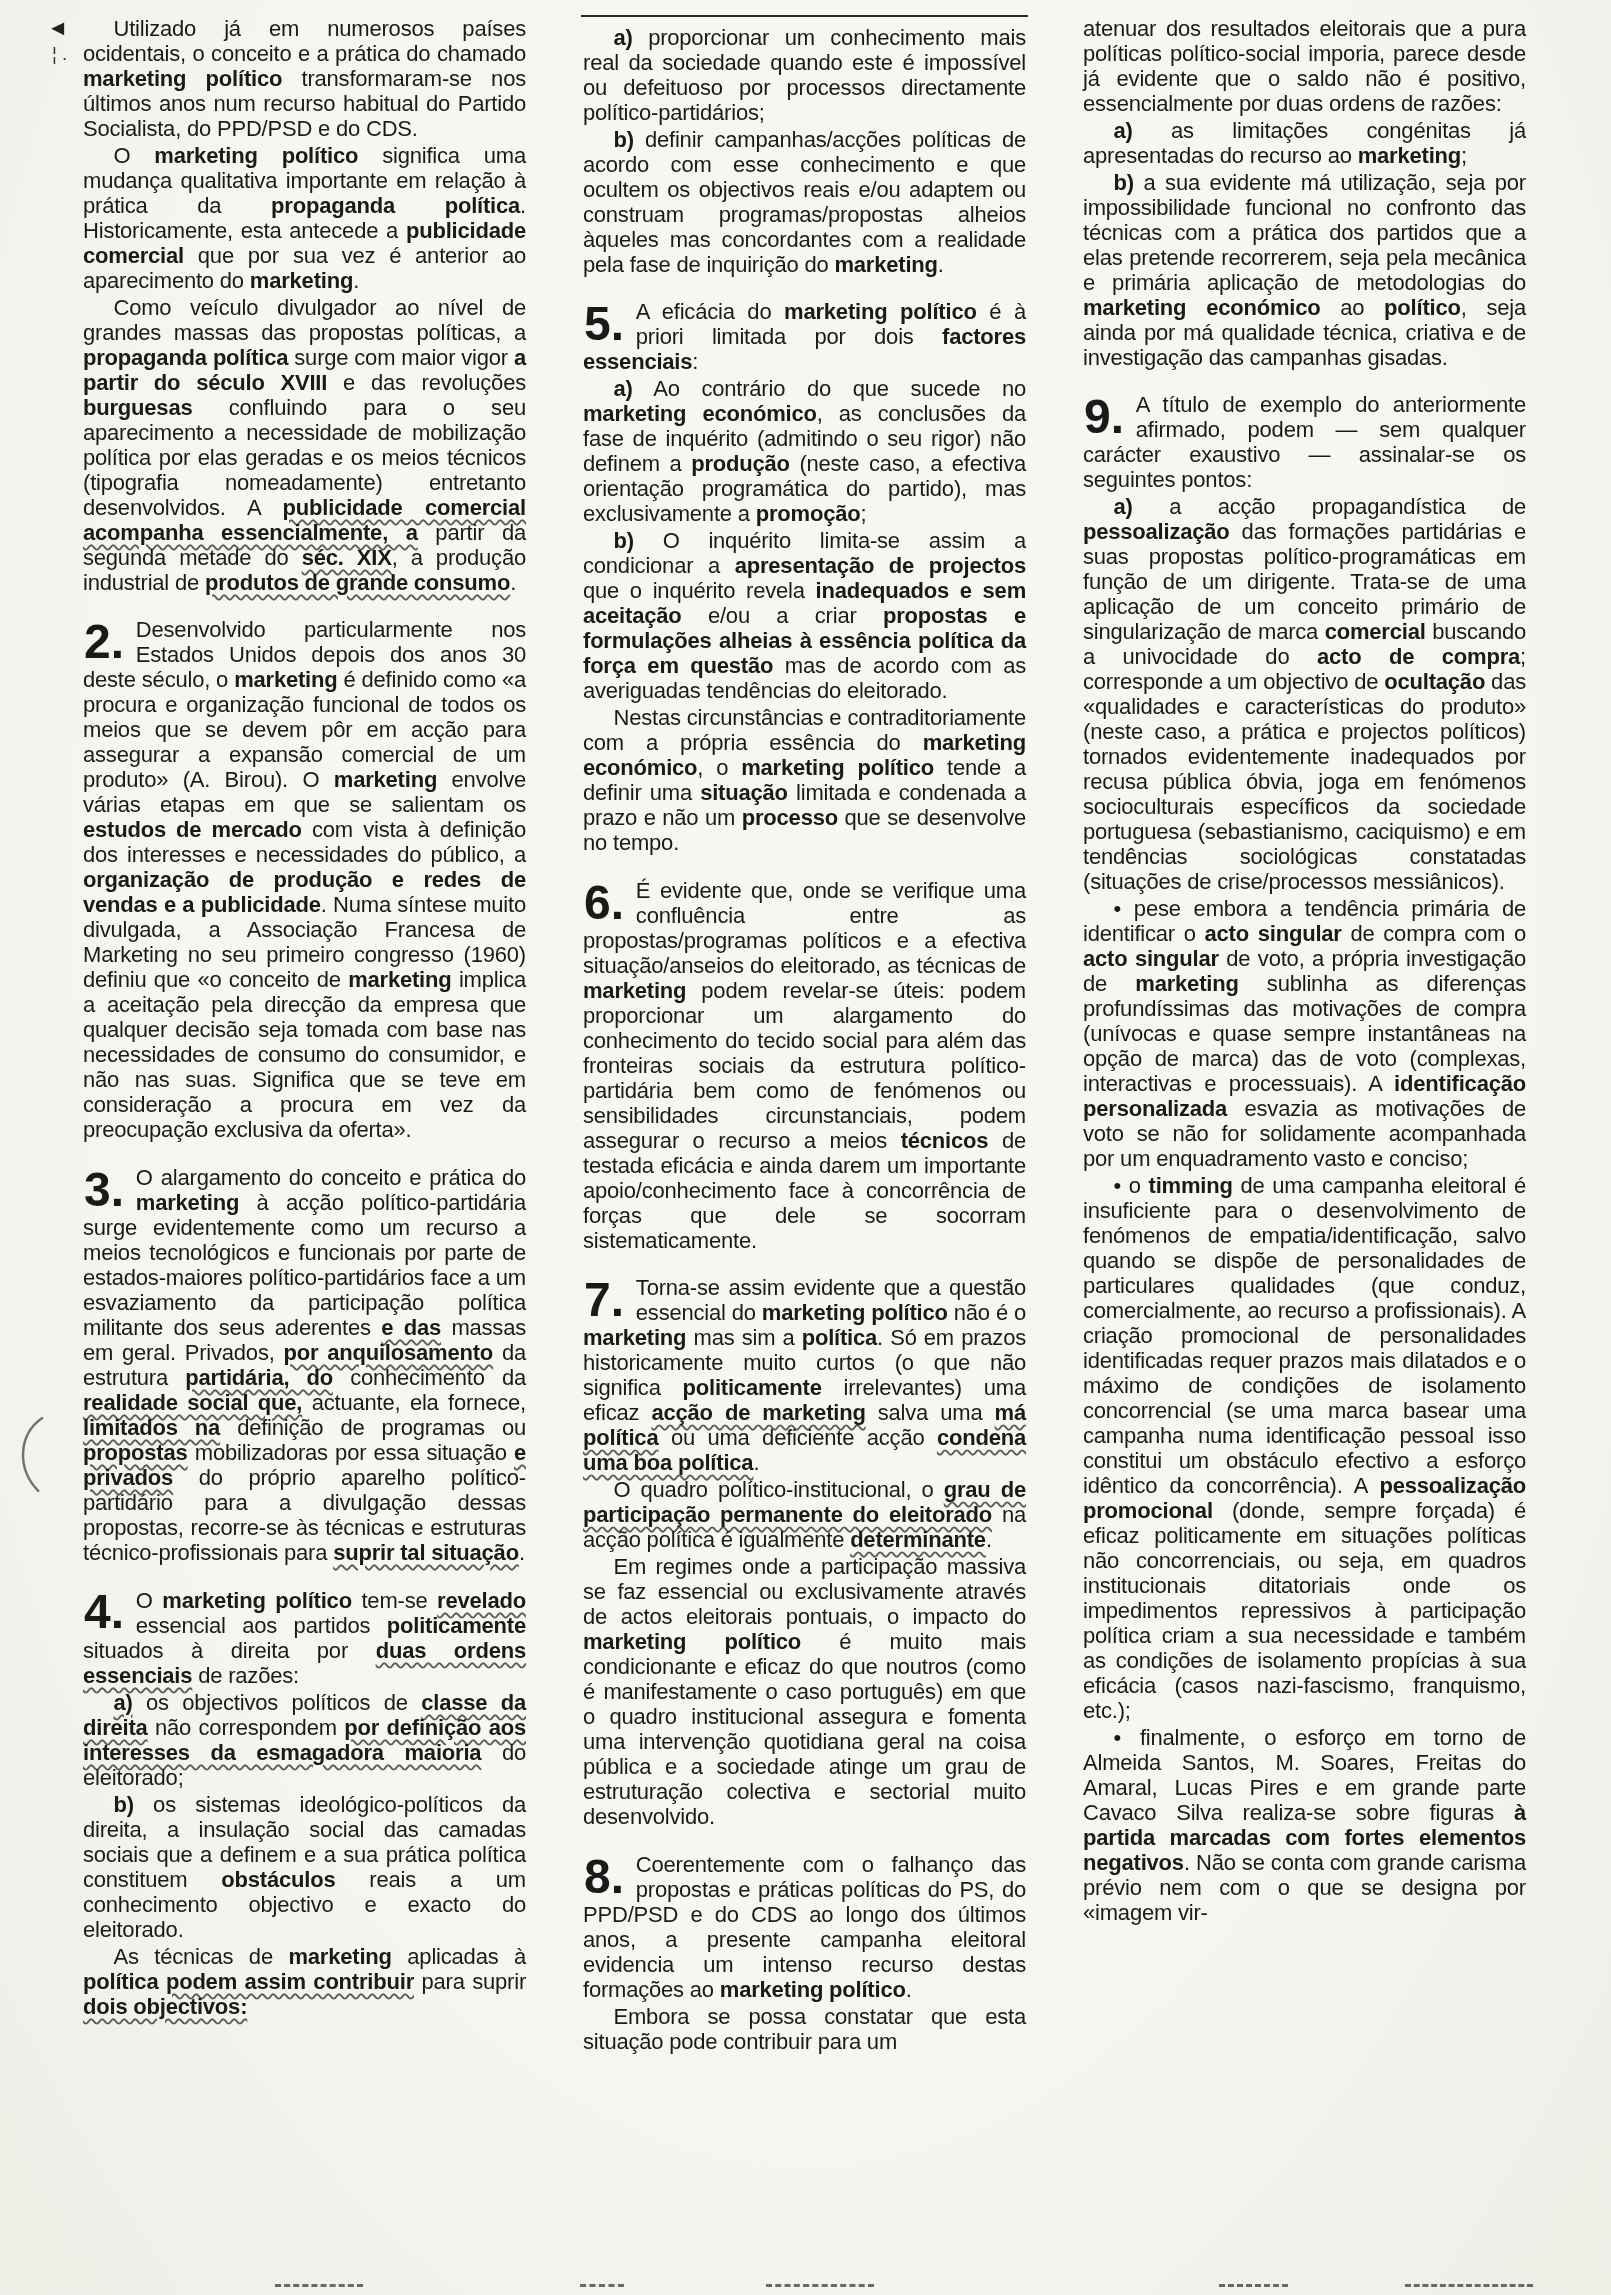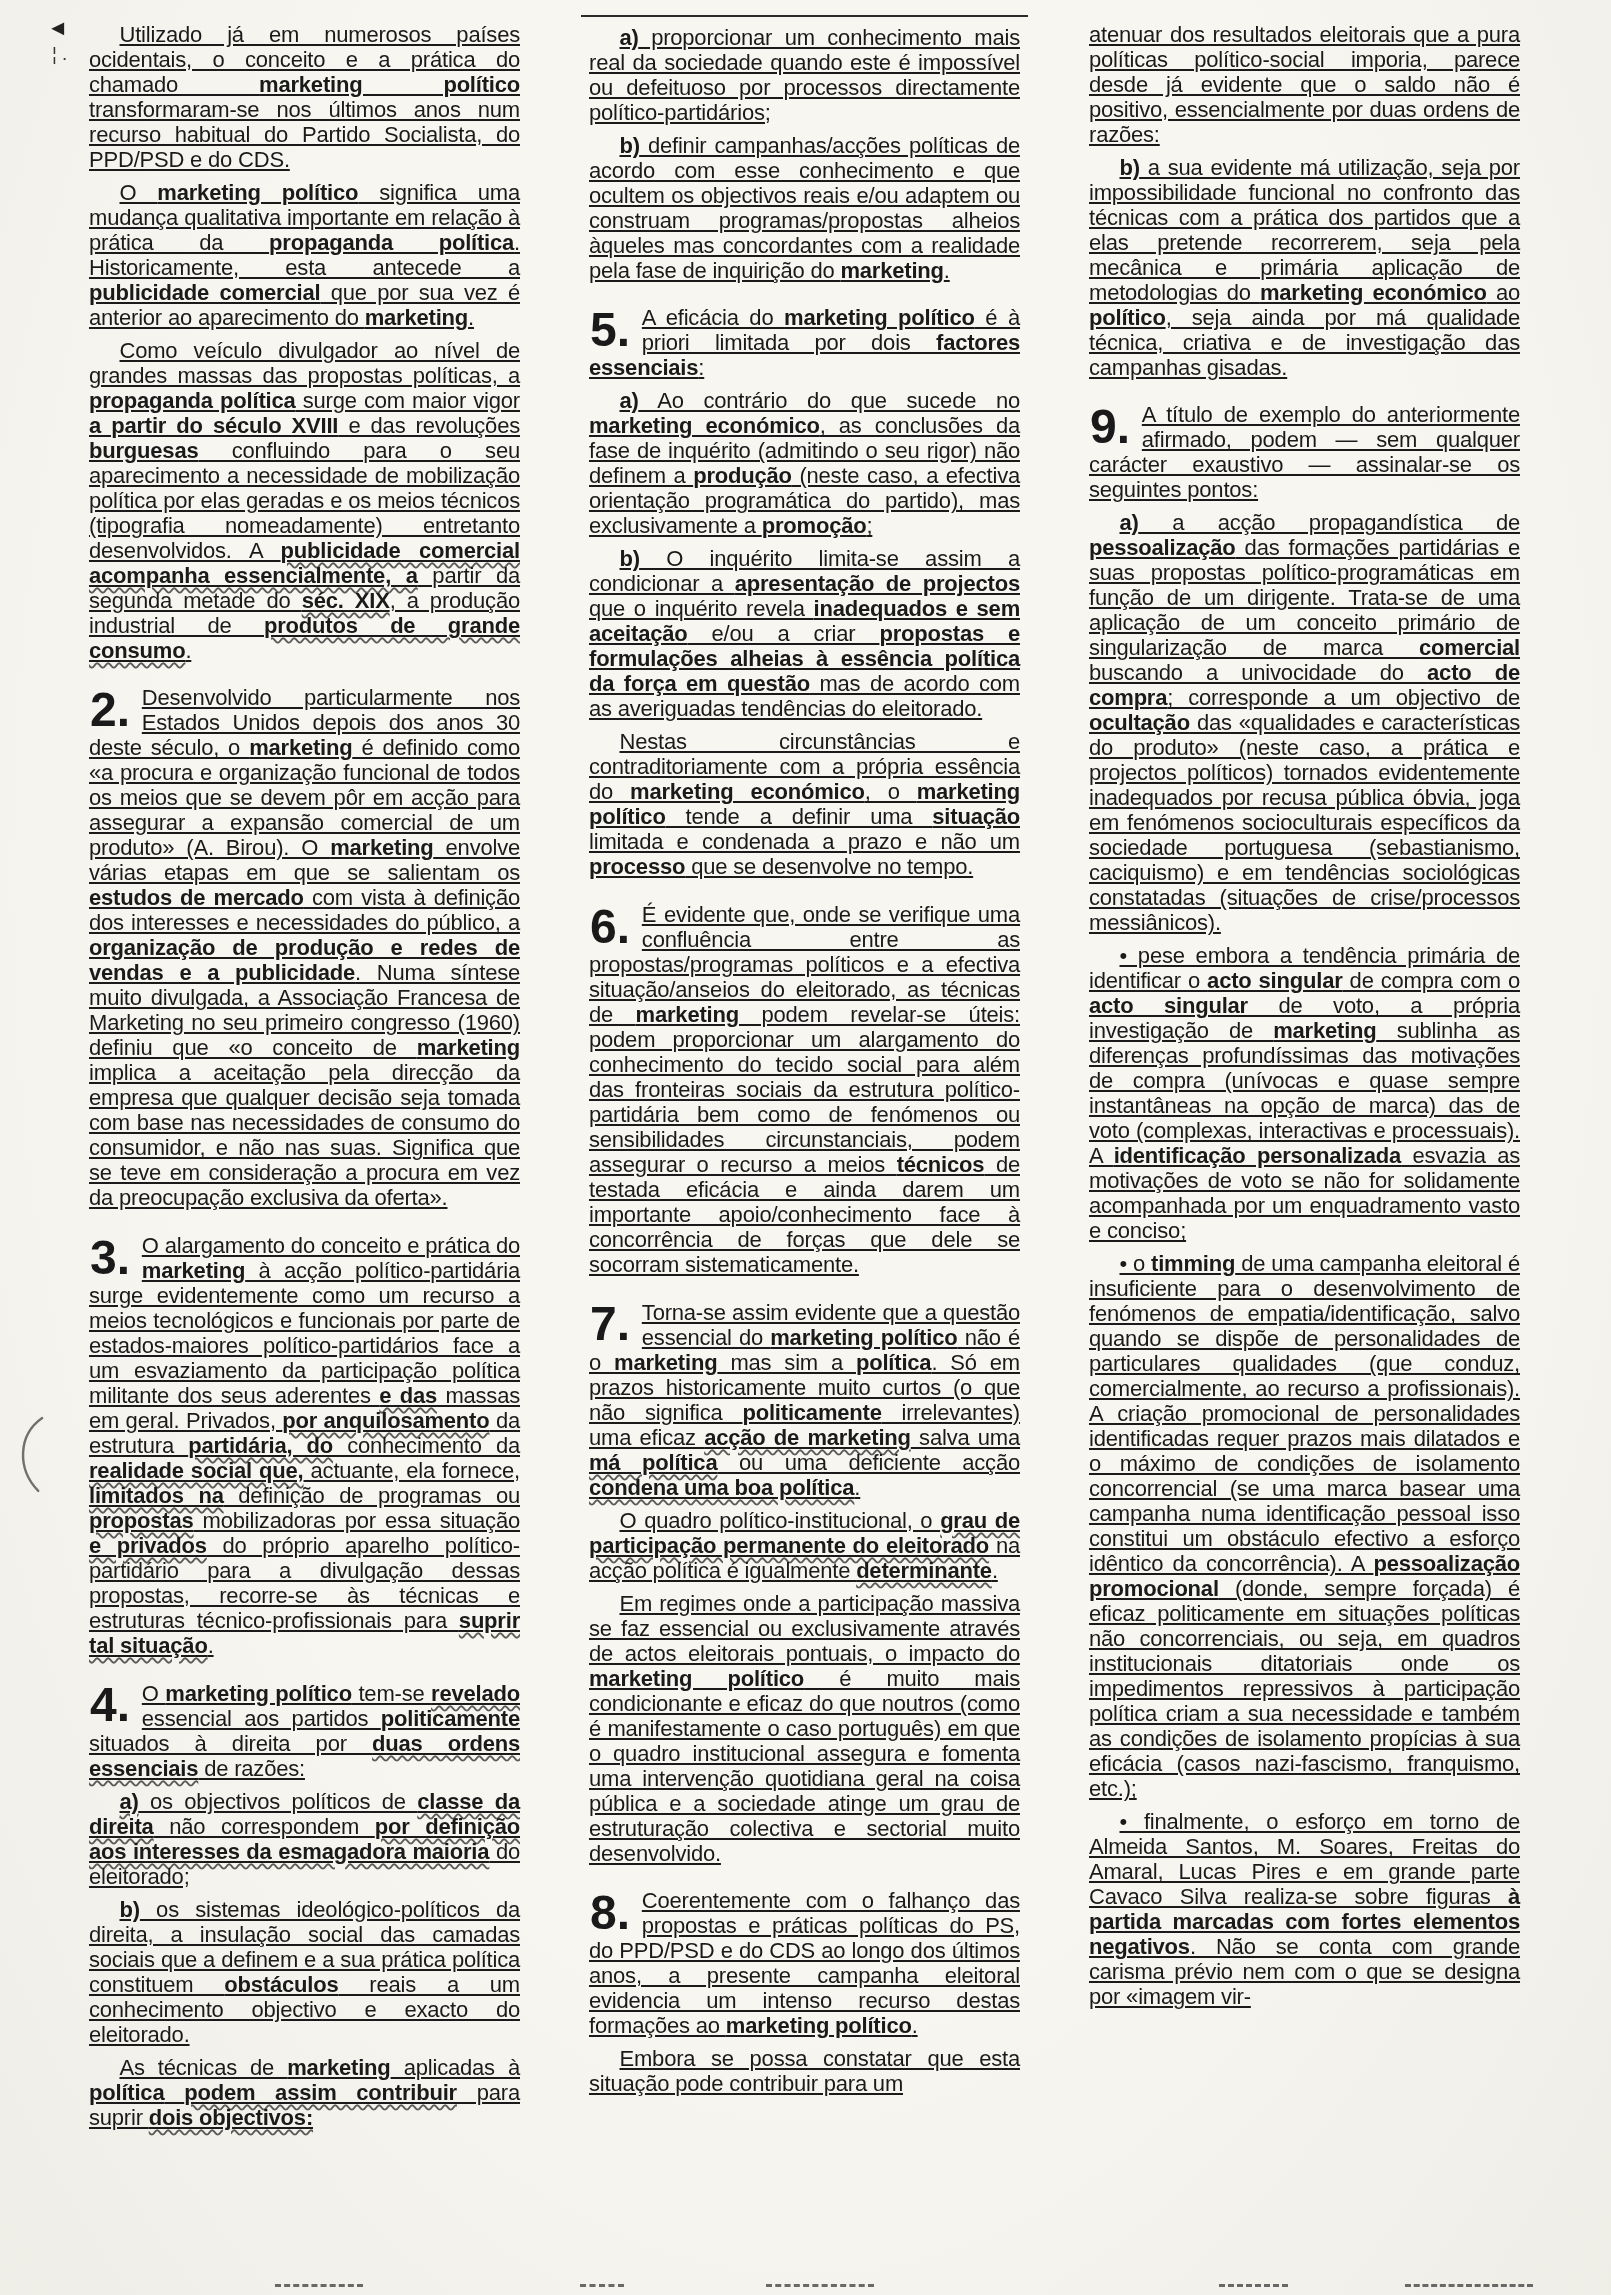--- a/index.html
+++ b/index.html
@@ -14,27 +14,26 @@
     width: 1612px; height: 2295px;
     background: radial-gradient(ellipse at 50% 38%, #f7f6f1 55%, #eeede6 100%);
     padding: 13.8px 74px 34px 81px;
     overflow: hidden;
     color: #1a1a1a;
   }
   .columns { display: flex; gap: 53px; }
   .column { width: 447px; flex: 0 0 447px; }
   .col-rule { border-top: 2.5px solid #2a2a2a; margin: 1px 0 7.9px; }
   .para {
-    margin: 8px;
+    margin: 2px;
     font-size: 22px;
     line-height: 25px;
     text-align: justify;
     letter-spacing: -0.2px;
     hyphens: auto;
-    text-decoration: underline;
     -webkit-hyphens: auto;
   }
   .para.indent { text-indent: 30.5px; }
   .para.section { margin-top: 22.6px; text-indent: 0; }
   .section-num {
     float: left;
     font-weight: 700;
     font-size: 48px;
     line-height: 42px;
     padding: 3.9px 11.8px 0 1px;
@@ -90,20 +89,21 @@
         <p class="para indent">Nestas circunstâncias e contraditoriamente com a própria essência do <b>marketing económico</b>, o <b>marketing político</b> tende a definir uma <b>situação</b> limitada e condenada a prazo e não um <b>processo</b> que se desenvolve no tempo.</p>
         <p class="para section"><span class="section-num">6.</span>É evidente que, onde se verifique uma confluência entre as propostas/programas políticos e a efectiva situação/anseios do eleitorado, as técnicas de <b>marketing</b> podem revelar-se úteis: podem proporcionar um alargamento do conhecimento do tecido social para além das fronteiras sociais da estrutura político-partidária bem como de fenómenos ou sensibilidades circunstanciais, podem assegurar o recurso a meios <b>técnicos</b> de testada eficácia e ainda darem um importante apoio/conhecimento face à concorrência de forças que dele se socorram sistematicamente.</p>
         <p class="para section"><span class="section-num">7.</span>Torna-se assim evidente que a questão essencial do <b>marketing político</b> não é o <b>marketing</b> mas sim a <b>política</b>. Só em prazos historicamente muito curtos (o que não significa <b>politicamente</b> irrelevantes) uma eficaz <b class="scribbled">acção de marketing</b> salva uma <b class="scribbled">má política</b> ou uma deficiente acção <b class="scribbled">condena uma boa política</b>.</p>
         <p class="para indent">O quadro político-institucional, o <b class="scribbled">grau de participação permanente do eleitorado</b> na acção política é igualmente <b class="scribbled">determinante</b>.</p>
         <p class="para indent">Em regimes onde a participação massiva se faz essencial ou exclusivamente através de actos eleitorais pontuais, o impacto do <b>marketing político</b> é muito mais condicionante e eficaz do que noutros (como é manifestamente o caso português) em que o quadro institucional assegura e fomenta uma intervenção quotidiana geral na coisa pública e a sociedade atinge um grau de estruturação colectiva e sectorial muito desenvolvido.</p>
         <p class="para section"><span class="section-num">8.</span>Coerentemente com o falhanço das propostas e práticas políticas do PS, do PPD/PSD e do CDS ao longo dos últimos anos, a presente campanha eleitoral evidencia um intenso recurso destas formações ao <b>marketing político</b>.</p>
         <p class="para indent">Embora se possa constatar que esta situação pode contribuir para um</p>
       </div>
     <div class="column">
         <p class="para">atenuar dos resultados eleitorais que a pura políticas político-social imporia, parece desde já evidente que o saldo não é positivo, essencialmente por duas ordens de razões:</p>
+        <p class="para indent"><b>a)</b> as limitações congénitas já apresentadas do recurso ao <b>marketing</b>;</p>
         <p class="para indent"><b>b)</b> a sua evidente má utilização, seja por impossibilidade funcional no confronto das técnicas com a prática dos partidos que a elas pretende recorrerem, seja pela mecânica e primária aplicação de metodologias do <b>marketing económico</b> ao <b>político</b>, seja ainda por má qualidade técnica, criativa e de investigação das campanhas gisadas.</p>
         <p class="para section"><span class="section-num">9.</span>A título de exemplo do anteriormente afirmado, podem — sem qualquer carácter exaustivo — assinalar-se os seguintes pontos:</p>
         <p class="para indent"><b>a)</b> a acção propagandística de <b>pessoalização</b> das formações partidárias e suas propostas político-programáticas em função de um dirigente. Trata-se de uma aplicação de um conceito primário de singularização de marca <b>comercial</b> buscando a univocidade do <b>acto de compra</b>; corresponde a um objectivo de <b>ocultação</b> das «qualidades e características do produto» (neste caso, a prática e projectos políticos) tornados evidentemente inadequados por recusa pública óbvia, joga em fenómenos socioculturais específicos da sociedade portuguesa (sebastianismo, caciquismo) e em tendências sociológicas constatadas (situações de crise/processos messiânicos).</p>
         <p class="para indent">• pese embora a tendência primária de identificar o <b>acto singular</b> de compra com o <b>acto singular</b> de voto, a própria investigação de <b>marketing</b> sublinha as diferenças profundíssimas das motivações de compra (unívocas e quase sempre instantâneas na opção de marca) das de voto (complexas, interactivas e processuais). A <b>identificação personalizada</b> esvazia as motivações de voto se não for solidamente acompanhada por um enquadramento vasto e conciso;</p>
         <p class="para indent">• o <b>timming</b> de uma campanha eleitoral é insuficiente para o desenvolvimento de fenómenos de empatia/identificação, salvo quando se dispõe de personalidades de particulares qualidades (que conduz, comercialmente, ao recurso a profissionais). A criação promocional de personalidades identificadas requer prazos mais dilatados e o máximo de condições de isolamento concorrencial (se uma marca basear uma campanha numa identificação pessoal isso constitui um obstáculo efectivo a esforço idêntico da concorrência). A <b>pessoalização promocional</b> (donde, sempre forçada) é eficaz politicamente em situações políticas não concorrenciais, ou seja, em quadros institucionais ditatoriais onde os impedimentos repressivos à participação política criam a sua necessidade e também as condições de isolamento propícias à sua eficácia (casos nazi-fascismo, franquismo, etc.);</p>
         <p class="para indent">• finalmente, o esforço em torno de Almeida Santos, M. Soares, Freitas do Amaral, Lucas Pires e em grande parte Cavaco Silva realiza-se sobre figuras <b>à partida marcadas com fortes elementos negativos</b>. Não se conta com grande carisma prévio nem com o que se designa por «imagem vir-</p>
       </div>
   </div>
 
   <div class="dash-artifact" id="dash1"></div>

